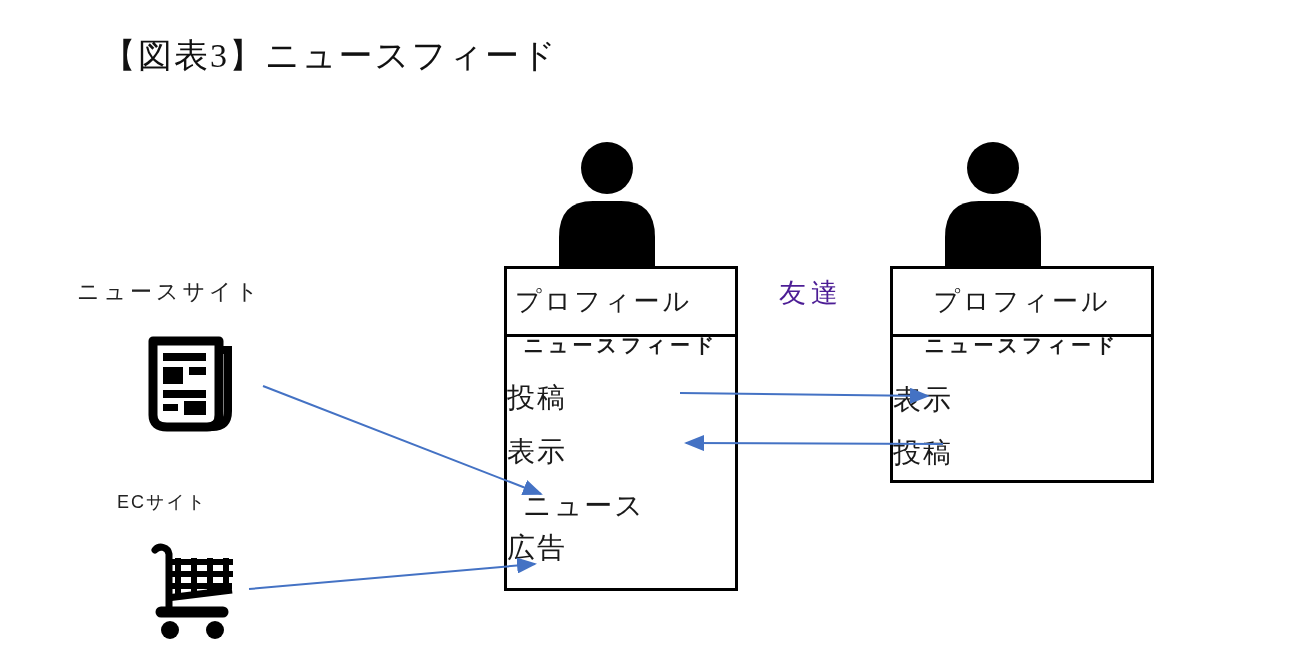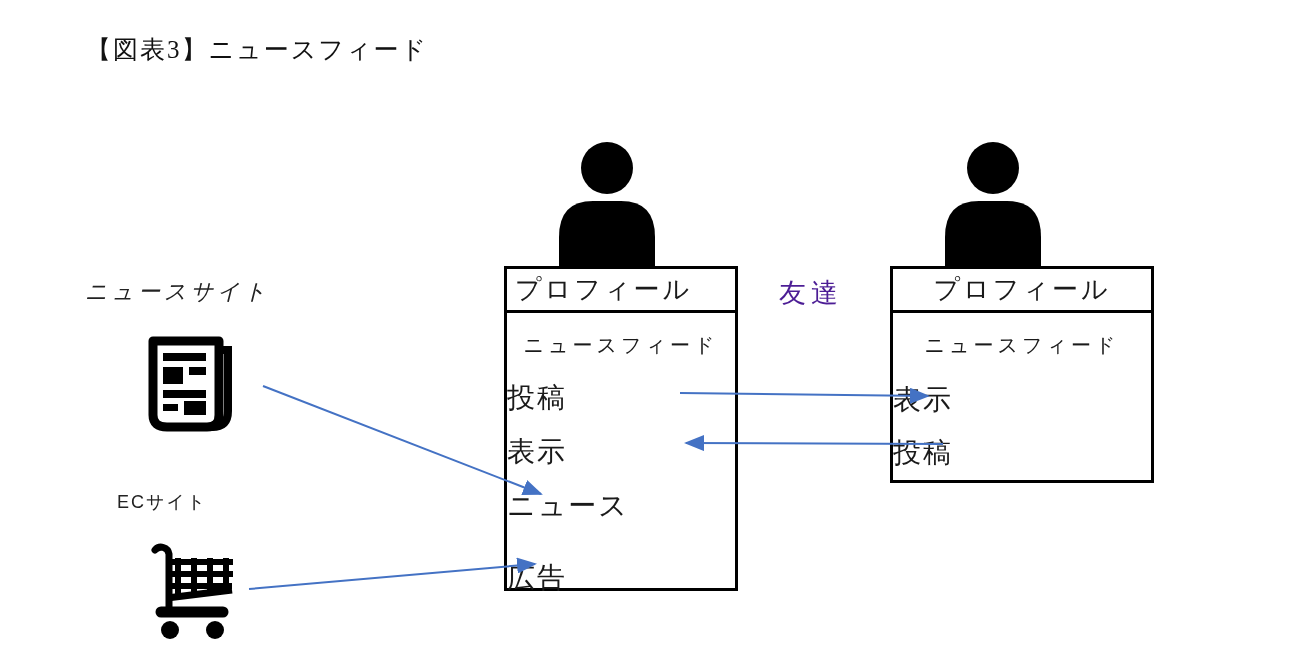--- a/index.html
+++ b/index.html
@@ -1,53 +1,53 @@
 <!DOCTYPE html>
 <html><head>
 <meta charset="utf-8">
 <style>
   html,body{margin:0;padding:0;background:#fff;}
   .canvas{
     position:relative;width:1301px;height:671px;background:#ffffff;overflow:hidden;
     font-family:"Liberation Sans", sans-serif;color:#1a1a1a;
   }
   .title{
-    position:absolute;left:86px;top:33px;
-    font-family:"Liberation Serif", serif;font-size:25px;letter-spacing:2px;color:#111;
+    position:absolute;left:102px;top:33px;
+    font-family:"Liberation Serif", serif;font-size:34px;letter-spacing:2px;color:#111;
     white-space:nowrap;
   }
   .side-label{position:absolute;white-space:nowrap;color:#222;}
-  .label-news{left:85px;top:277px;font-size:22px;letter-spacing:4px;font-style:italic;}
+  .label-news{left:77px;top:277px;font-size:22px;letter-spacing:4px;}
   .label-ec{left:117px;top:490px;font-size:18px;letter-spacing:2px;}
   .friend-label{position:absolute;left:779px;top:275px;font-size:27px;letter-spacing:5px;white-space:nowrap;color:#4c1d95;}
 
   .icon{position:absolute;}
   .icon-news{left:140px;top:333px;}
   .icon-cart{left:145px;top:540px;}
   .person-left{left:553px;top:141px;}
   .person-right{left:939px;top:141px;}
 
   .pbox{position:absolute;border:3px solid #000;background:#fff;box-sizing:border-box;}
   .pbox-left{left:504px;top:266px;width:234px;height:325px;}
   .pbox-right{left:890px;top:266px;width:264px;height:217px;}
   .phead{
-    height:44px;border-bottom:3px solid #000;box-sizing:border-box;
+    height:68px;border-bottom:3px solid #000;box-sizing:border-box;
     display:flex;align-items:center;font-size:26px;letter-spacing:3px;white-space:nowrap;
   }
   .phead-left{padding-left:8px;justify-content:flex-start;}
   .phead-right{justify-content:center;}
   .feed-title{
     position:absolute;left:0;right:0;top:63px;text-align:center;
-    font-size:20px;letter-spacing:4px;white-space:nowrap;
+    font-size:20px;letter-spacing:4px;white-space:nowrap;font-weight:bold;
   }
   .fitem{
     position:absolute;left:0;right:0;
     font-size:28px;letter-spacing:2px;line-height:38px;white-space:nowrap;
   }
-  .l-item0{top:110px;} .l-item1{top:164px;} .l-item2{top:218px;} .l-item3{top:292px;font-family:Liberation Mono, monospace;}
+  .l-item0{top:110px;} .l-item1{top:164px;} .l-item2{top:218px;padding-left:16px;} .l-item3{top:260px;}
   .r-item0{top:112px;} .r-item1{top:165px;}
 
   .arrows{position:absolute;left:0;top:0;width:1301px;height:671px;pointer-events:none;}
 </style>
 </head>
 <body>
 
 <div class="canvas">
 
   <div class="title">【図表3】ニュースフィード</div>

